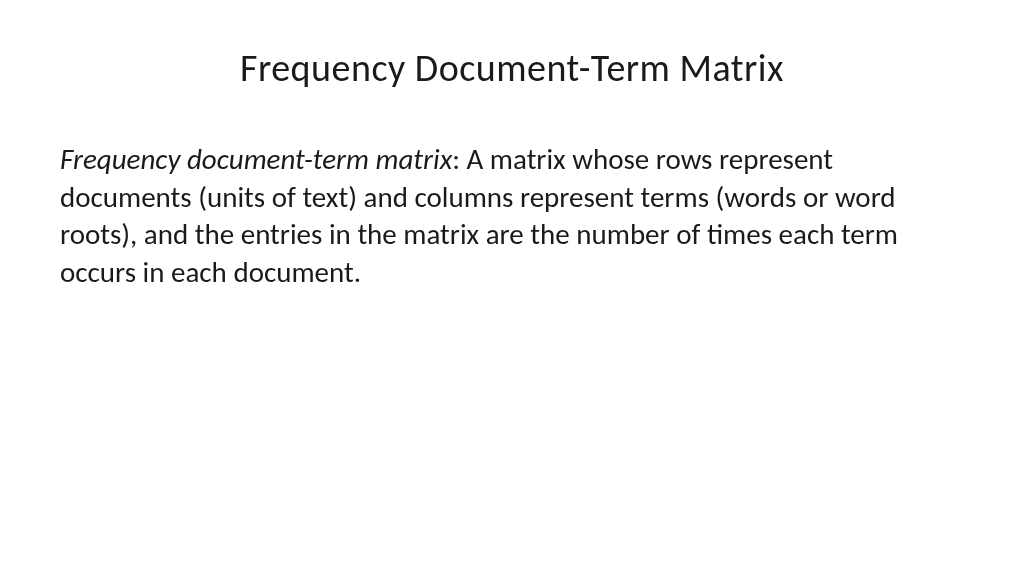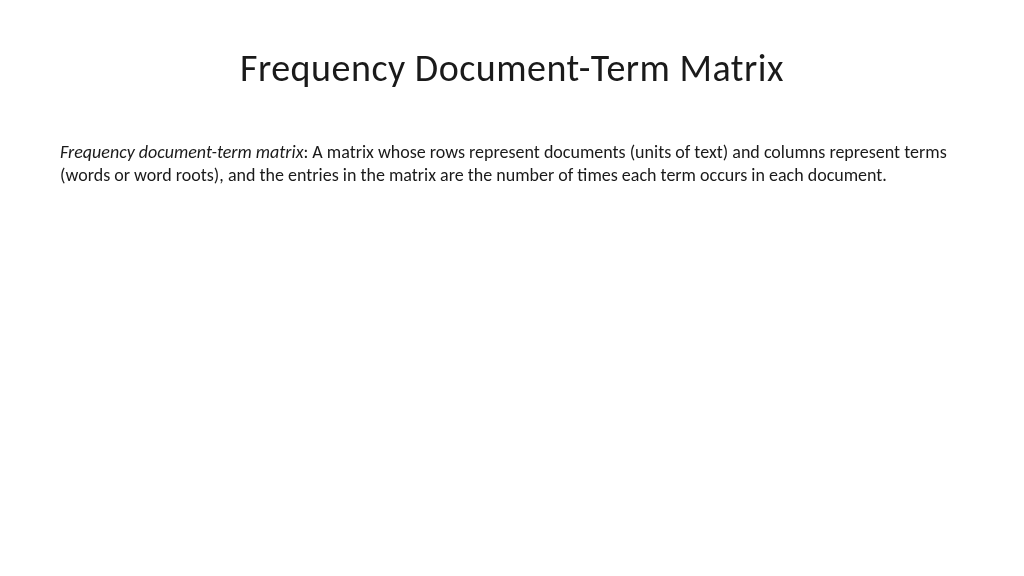--- a/index.html
+++ b/index.html
@@ -16,21 +16,21 @@
       padding: 45px 60px;
     }
     .title {
       font-size: 38px;
       font-weight: 400;
       text-align: center;
       margin-bottom: 50px;
       letter-spacing: 0.5px;
     }
     .body-text {
-      font-size: 18px;
+      font-size: 29px;
       line-height: 1.3;
       font-weight: 400;
     }
     .term-name {
       font-style: italic;
     }
   </style>
 </head>
 <body>
 

